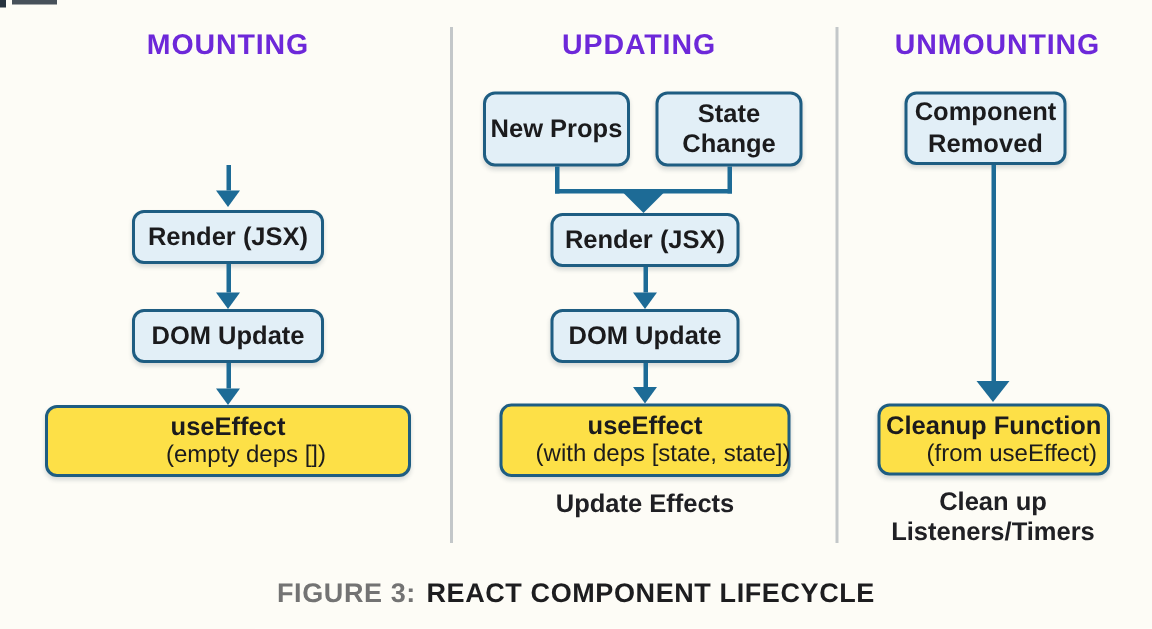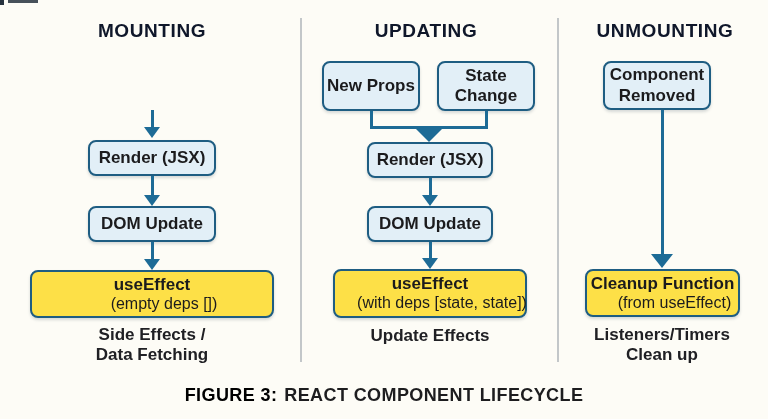--- a/index.html
+++ b/index.html
@@ -12,21 +12,21 @@
   }
   .artifact{position:absolute;background:#27333e;}
   .a1{left:0;top:0;width:4px;height:5px;}
   .a2{left:8px;top:0;width:30px;height:3px;opacity:.85;}
   .divider{position:absolute;top:18px;height:344px;width:2px;background:#c3c7c9;}
   .d1{left:300px;}
   .d2{left:557px;}
   .col-header{
     position:absolute;top:20px;width:200px;
     text-align:center;font-weight:700;font-size:19px;
-    letter-spacing:.6px;color:#0f172a;
+    letter-spacing:.6px;color:#6d28d9;
   }
   .box{
     position:absolute;
     background:#e2eff7;
     border:2.5px solid #1e5d82;
     border-radius:8px;
     box-sizing:border-box;
     display:flex;flex-direction:column;
     align-items:center;justify-content:center;
     text-align:center;
@@ -56,21 +56,21 @@
     border-top:14px solid #1d6b96;
   }
   .flow-label{
     position:absolute;width:210px;text-align:center;
     font-weight:700;font-size:17px;line-height:1.2;color:#202024;
   }
   .caption{
     position:absolute;left:0;top:385px;width:768px;
     text-align:center;font-weight:700;font-size:18px;letter-spacing:.4px;
   }
-  .caption .fig{color:#000000;margin-right:7px;}
+  .caption .fig{color:#737373;margin-right:7px;}
   .caption .ttl{color:#1d1d1f;}
 </style>
 </head>
 <body>
 
 <div class="canvas">
 
   <div class="artifact a1"></div>
   <div class="artifact a2"></div>
 
@@ -101,24 +101,20 @@
   <div class="arrow" style="left:139px;top:242px;height:28px">
     <div class="stem"></div>
       <div class="head"></div>
   </div>
 
   <div class="box accent" style="left:30px;top:270px;width:244px;height:48px">
     <span>useEffect</span>
     <span class="sub">(empty deps [])</span>
   </div>
 
-  <div class="flow-label" style="left:47px;top:325px">
-    <span style="display:block">Side Effects /</span>
-    <span style="display:block">Data Fetching</span>
-  </div>
 
   <div class="col-header" style="left:326px">UPDATING</div>
 
   <div class="box" style="left:322px;top:61px;width:98px;height:50px">
     <span>New Props</span>
   </div>
 
   <div class="box" style="left:437px;top:61px;width:98px;height:50px">
     <span>State Change</span>
   </div>
@@ -163,21 +159,21 @@
     <div class="stem"></div>
       <div class="head"></div>
   </div>
 
   <div class="box accent" style="left:585px;top:269px;width:155px;height:48px">
     <span>Cleanup Function</span>
     <span class="sub">(from useEffect)</span>
   </div>
 
   <div class="flow-label" style="left:557px;top:325px">
+    <span style="display:block">Clean up</span>
     <span style="display:block">Listeners/Timers</span>
-    <span style="display:block">Clean up</span>
   </div>
 
   <div class="caption">
     <span class="fig">FIGURE 3:</span><span class="ttl">REACT COMPONENT LIFECYCLE</span>
   </div>
 
 </div>
 
 </body></html>

